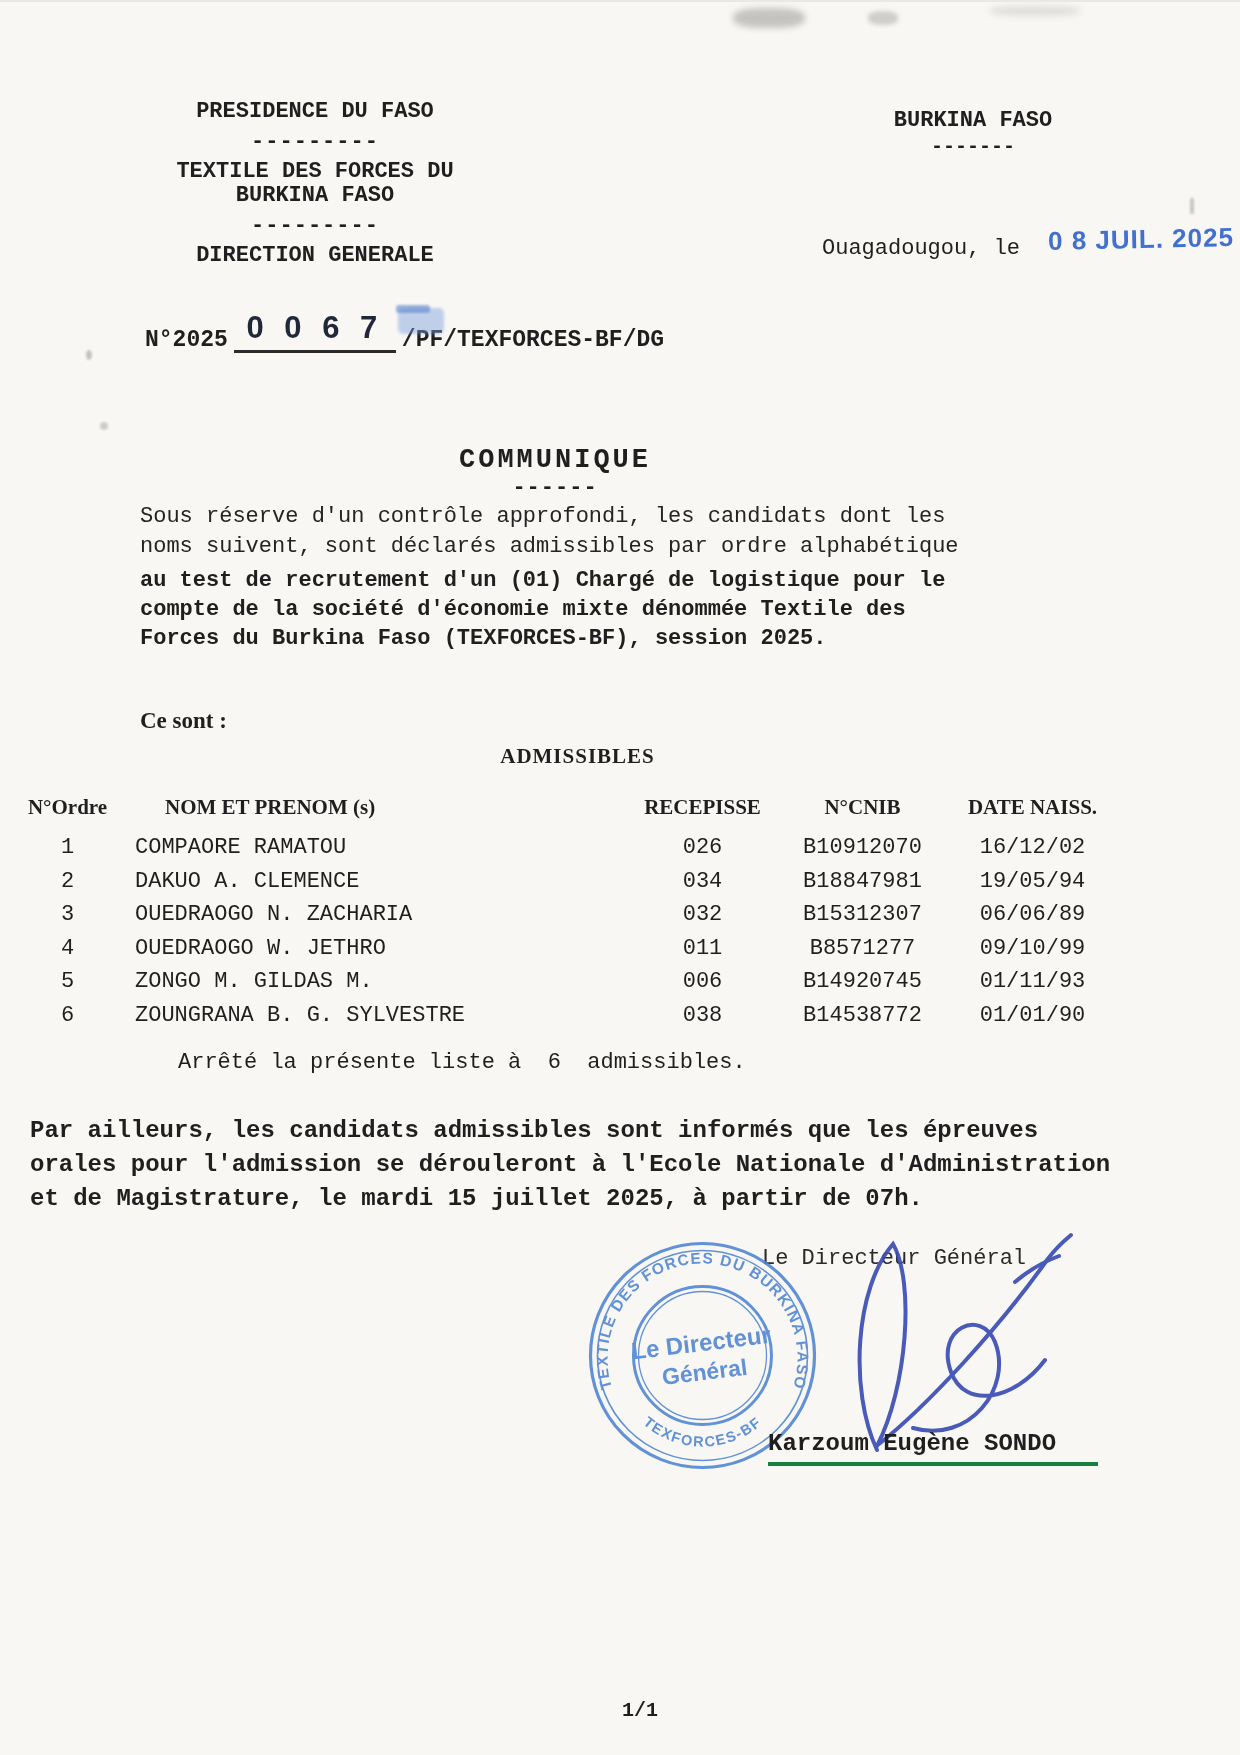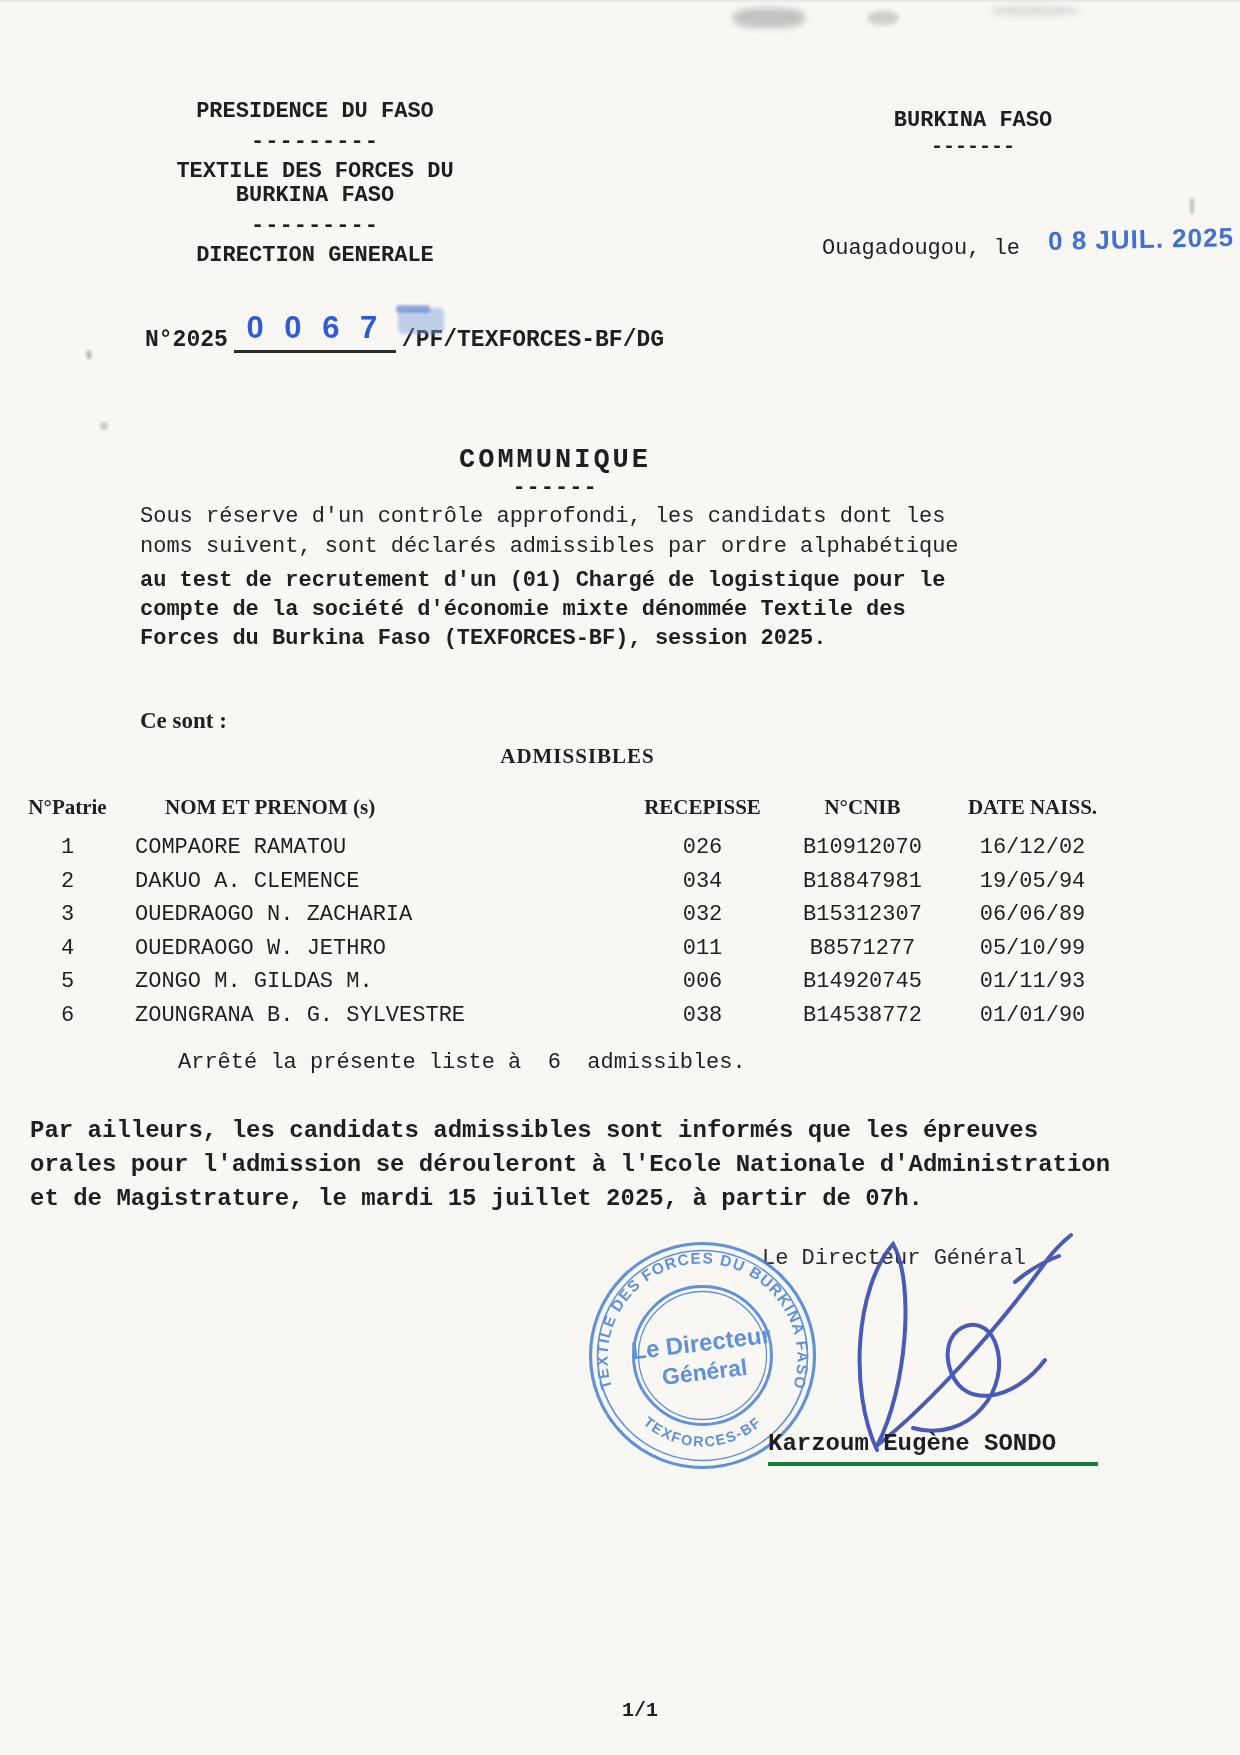--- a/index.html
+++ b/index.html
@@ -32,21 +32,21 @@
   }
 
   
   .ref-row{left:145px;top:312px;display:flex;align-items:flex-end;font-size:23px;font-weight:bold;}
   .ref-stamp-wrap{
     display:inline-block;width:162px;text-align:center;
     border-bottom:3px solid #2b2b2b;margin:0 6px;
   }
   .ref-number{
     position:relative;top:-4px;
-    color:#1d4ed8;font-size:31px;font-weight:bold;letter-spacing:6px;
+    color:#0f172a;font-size:31px;font-weight:bold;letter-spacing:6px;
     font-family:"Liberation Sans", sans-serif;opacity:.92;
   }
 
   
   .title-wrap{left:140px;top:443px;width:830px;text-align:center;}
   .title-main{font-size:27px;font-weight:bold;letter-spacing:3px;}
   .title-divider{font-size:22px;font-weight:bold;margin-top:0px;letter-spacing:1px;}
 
   
   .p-intro{left:140px;top:500px;width:860px;font-size:22px;line-height:30px;color:#242424;}
@@ -135,21 +135,21 @@
     <div class="title-divider">------</div>
   </div>
   <div class="abs p-intro-bold pre">au test de recrutement d'un (01) Chargé de logistique pour le
 compte de la société d'économie mixte dénommée Textile des
 Forces du Burkina Faso (TEXFORCES-BF), session 2025.</div>
   <div class="abs ce-sont">Ce sont :</div>
   <div class="abs list-heading">ADMISSIBLES</div>
 
   <div class="abs table">
     <div class="trow thead">
-      <div class="c-ordre">N°Patrie</div>
+      <div class="c-ordre">N°Ordre</div>
       <div class="c-nom-h">NOM ET PRENOM (s)</div>
       <div class="c-mid">RECEPISSE</div>
       <div class="c-mid">N°CNIB</div>
       <div class="c-mid">DATE NAISS.</div>
     </div>
     <div class="trow tdata">
       <div class="c-ordre">1</div>
       <div class="c-nom">COMPAORE RAMATOU</div>
       <div class="c-mid">026</div>
       <div class="c-mid">B10912070</div>
@@ -167,21 +167,21 @@
       <div class="c-nom">OUEDRAOGO N. ZACHARIA</div>
       <div class="c-mid">032</div>
       <div class="c-mid">B15312307</div>
       <div class="c-mid">06/06/89</div>
     </div>
     <div class="trow tdata">
       <div class="c-ordre">4</div>
       <div class="c-nom">OUEDRAOGO W. JETHRO</div>
       <div class="c-mid">011</div>
       <div class="c-mid">B8571277</div>
-      <div class="c-mid">05/10/99</div>
+      <div class="c-mid">09/10/99</div>
     </div>
     <div class="trow tdata">
       <div class="c-ordre">5</div>
       <div class="c-nom">ZONGO M. GILDAS M.</div>
       <div class="c-mid">006</div>
       <div class="c-mid">B14920745</div>
       <div class="c-mid">01/11/93</div>
     </div>
     <div class="trow tdata">
       <div class="c-ordre">6</div>

